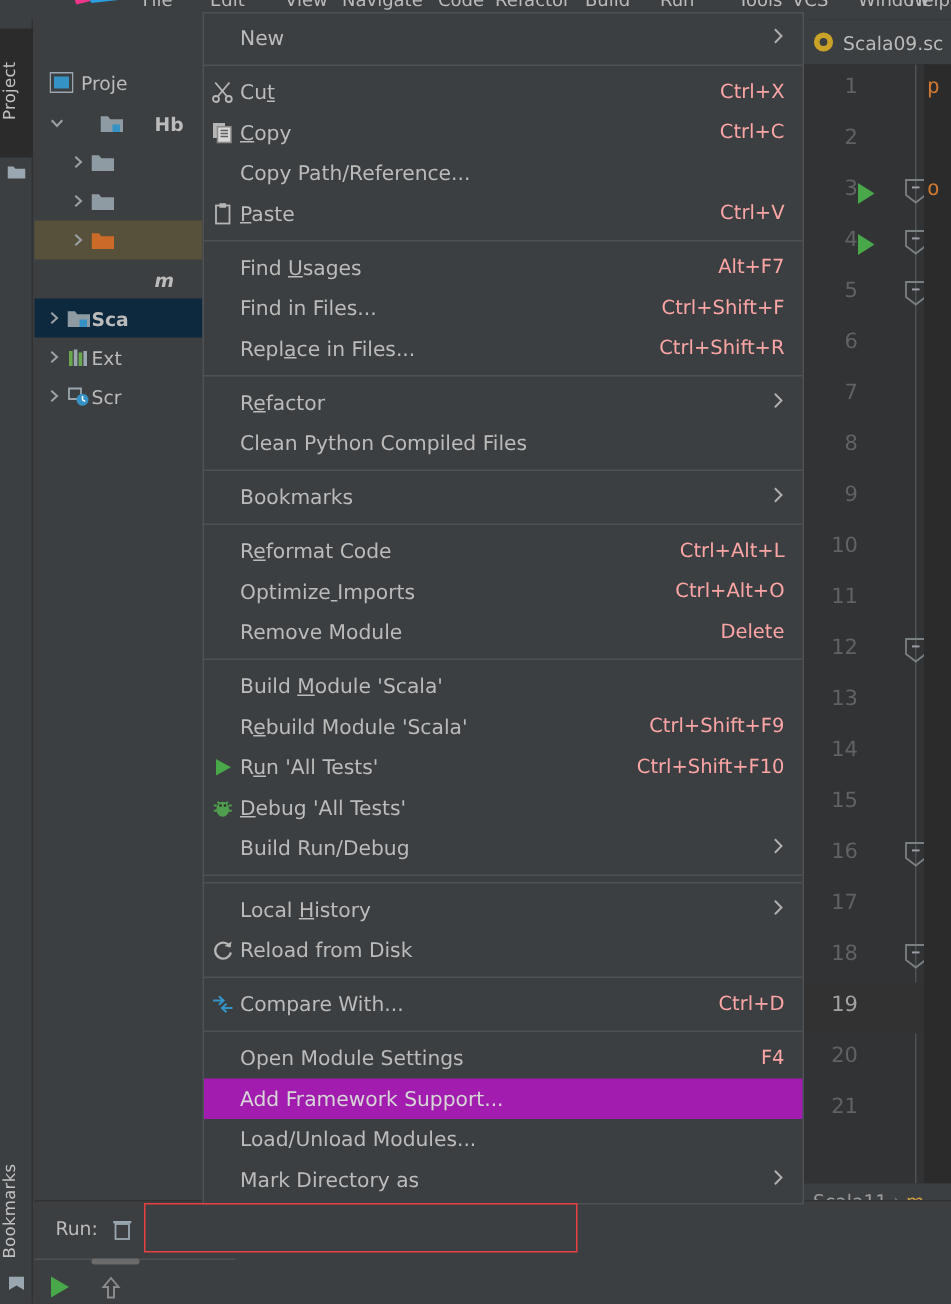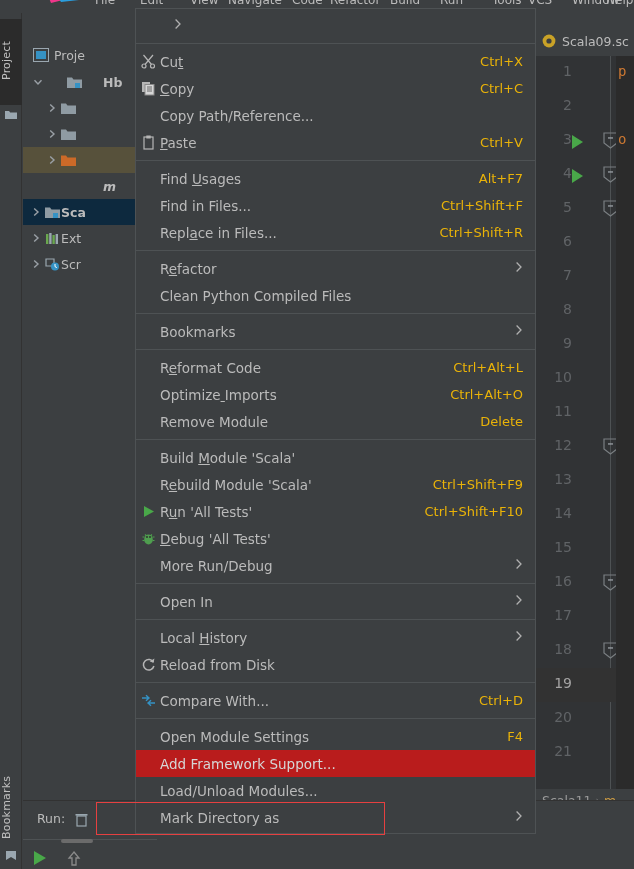--- a/index.html
+++ b/index.html
@@ -68,21 +68,20 @@
   .tree-row .lbl { color: #bbbbbb; font-size: 12.5px; }
   .tree-row.sel    { background: #0d293e; }
   .tree-row.tinted { background: #57513b; }
   .bold { font-weight: bold; }
   .italic-blue { color: #4a9bd1; font-style: italic; font-weight: bold; }
 
   
   .editor-area {
     position: absolute; left: 536px; top: 13px; width: 98px; height: 776px;
     background: #2b2b2b;
-    margin-top: 13px;
   }
   .tab-strip {
     position: absolute; left: 0; top: 0; width: 98px; height: 30px;
     background: #3c3f41; display: flex; align-items: center; gap: 6px; padding-left: 6px;
   }
   .tab-label { color: #bbbbbb; font-size: 12.5px; white-space: nowrap; }
   .gutter { position: absolute; left: 0; top: 30px; width: 98px; bottom: 0; background: #313335; }
   .ln-row { position: relative; height: 34px; }
   .ln-num {
     position: absolute; right: 62px; top: 7px;
@@ -148,24 +147,24 @@
   }
   .ctx-item .mi-icon {
     position: absolute; left: 0; width: 24px; height: 27px;
     display: flex; align-items: center; justify-content: center;
   }
   .ctx-item .mi-label {
     color: #bbbbbb; font-size: 13.5px; white-space: nowrap;
     flex: 1 1 auto;
   }
   .ctx-item .mi-accel {
-    color: #eab308; font-size: 13px; white-space: nowrap; margin-left: 14px;
+    color: #fca5a5; font-size: 13px; white-space: nowrap; margin-left: 14px;
   }
   .ctx-item .mi-arrow { color: #b0b0b0; font-size: 13px; margin-left: 14px; }
-  .ctx-item.hl { background: #b91c1c; }
+  .ctx-item.hl { background: #a21caf; }
   .ctx-item.hl .mi-label { color: #d6d6d6; }
   .ctx-sep { height: 1px; background: #4e5254; margin: 4px 0 4px 0; }
   .u { text-decoration: underline; }
 
   
   .hl-ring {
     position: absolute; left: 96px; top: 802px; width: 289px; height: 33px;
     border: 1.5px solid #e64040; pointer-events: none;
   }
 
@@ -468,20 +467,21 @@
         <svg width="14" height="16" viewBox="0 0 14 16">
           <path d="M7 2 L12 8 H9 V15 H5 V8 H2 Z" fill="none" stroke="#8b8b8b" stroke-width="1.3"></path>
         </svg>
       </div>
     </div>
   </div>
 
   <div class="ctx-menu" id="ctx-menu">
       <div class="ctx-item">
         <span class="mi-icon"></span>
+        <span class="mi-label">New</span>
         <span class="mi-arrow"><svg width="8" height="12" viewBox="0 0 8 12">
             <path d="M1.6 1.5 L6 6 L1.6 10.5" stroke="#b0b0b0" stroke-width="1.3" fill="none"></path>
           </svg></span>
       </div>
       <div class="ctx-sep"></div>
       <div class="ctx-item">
         <span class="mi-icon">
           <svg width="15" height="15" viewBox="0 0 15 15">
             <circle cx="3" cy="12" r="2" fill="none" stroke="#b6b6b6" stroke-width="1.2"></circle>
             <circle cx="11.5" cy="12" r="2" fill="none" stroke="#b6b6b6" stroke-width="1.2"></circle>
@@ -593,33 +593,26 @@
             <ellipse cx="7.5" cy="8.5" rx="4.3" ry="5" fill="#4f9e4f"></ellipse>
             <path d="M1.5 6 h2 M11.5 6 h2 M1.5 9.5 h2 M11.5 9.5 h2 M4 3.5 l1.6 1.5 M11 3.5 l-1.6 1.5" stroke="#4f9e4f" stroke-width="1.2"></path>
             <circle cx="6" cy="6" r="0.9" fill="#2b2b2b"></circle>
             <circle cx="9" cy="6" r="0.9" fill="#2b2b2b"></circle>
           </svg>
         </span>
         <span class="mi-label"><span class="u">D</span>ebug 'All Tests'</span>
       </div>
       <div class="ctx-item">
         <span class="mi-icon"></span>
-        <span class="mi-label">More Run/Debug</span>
+        <span class="mi-label">Build Run/Debug</span>
         <span class="mi-arrow"><svg width="8" height="12" viewBox="0 0 8 12">
             <path d="M1.6 1.5 L6 6 L1.6 10.5" stroke="#b0b0b0" stroke-width="1.3" fill="none"></path>
           </svg></span>
       </div>
       <div class="ctx-sep"></div>
-      <div class="ctx-item">
-        <span class="mi-icon"></span>
-        <span class="mi-label">Open In</span>
-        <span class="mi-arrow"><svg width="8" height="12" viewBox="0 0 8 12">
-            <path d="M1.6 1.5 L6 6 L1.6 10.5" stroke="#b0b0b0" stroke-width="1.3" fill="none"></path>
-          </svg></span>
-      </div>
       <div class="ctx-sep"></div>
       <div class="ctx-item">
         <span class="mi-icon"></span>
         <span class="mi-label">Local <span class="u">H</span>istory</span>
         <span class="mi-arrow"><svg width="8" height="12" viewBox="0 0 8 12">
             <path d="M1.6 1.5 L6 6 L1.6 10.5" stroke="#b0b0b0" stroke-width="1.3" fill="none"></path>
           </svg></span>
       </div>
       <div class="ctx-item">
         <span class="mi-icon">

